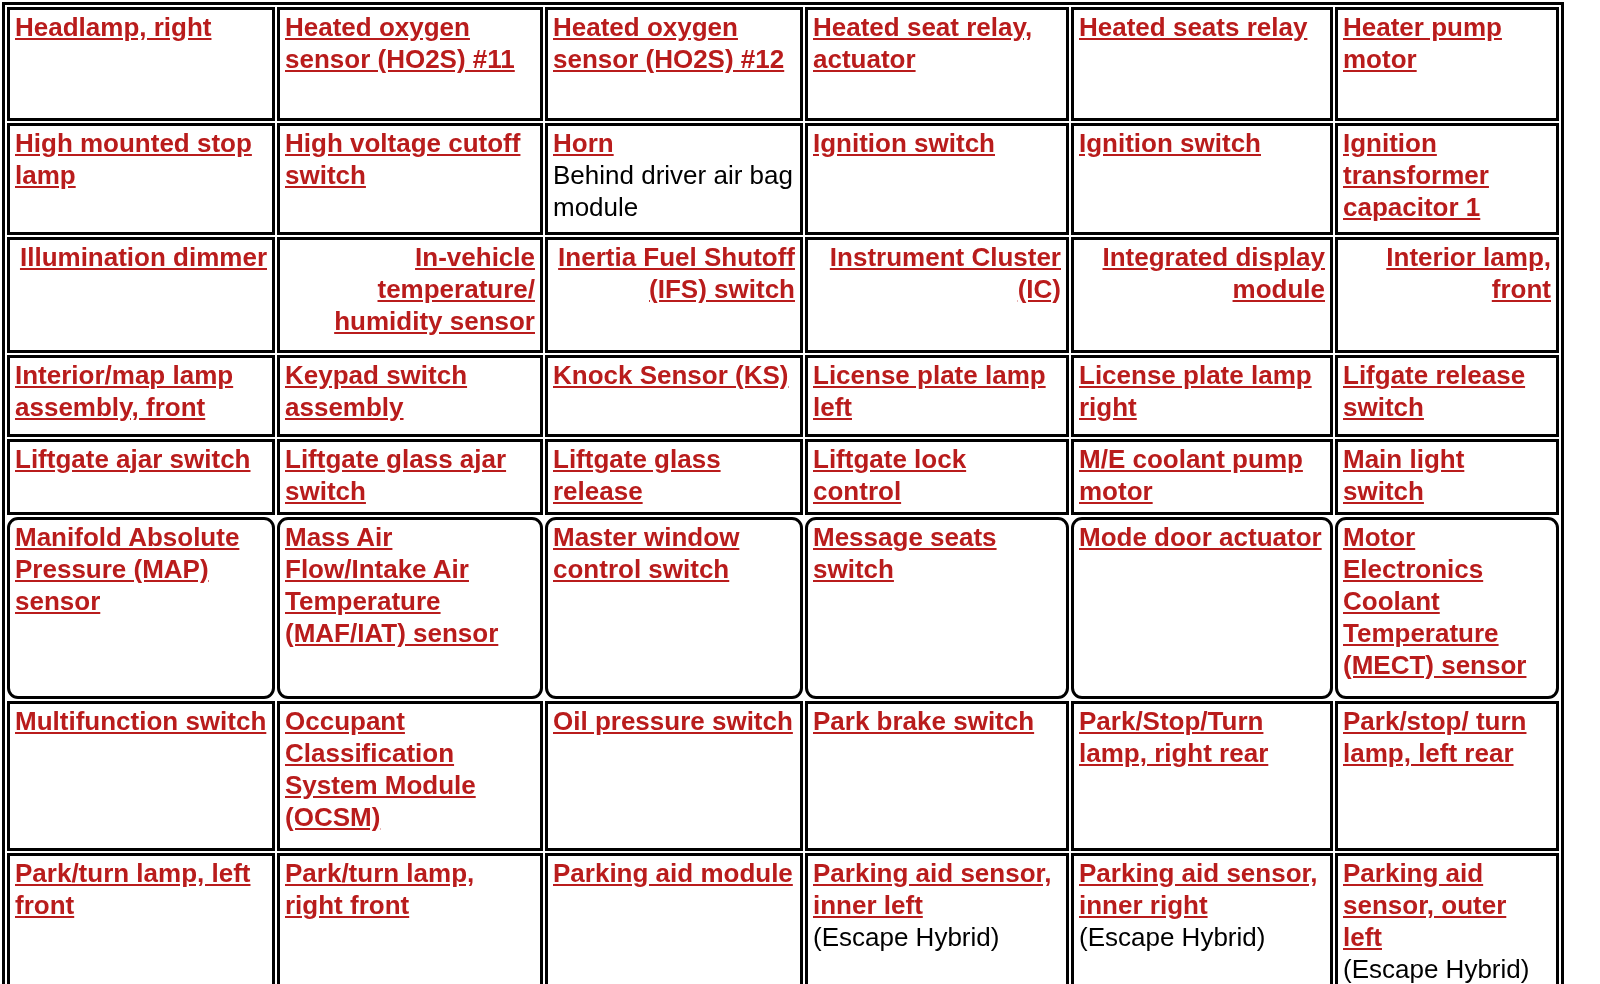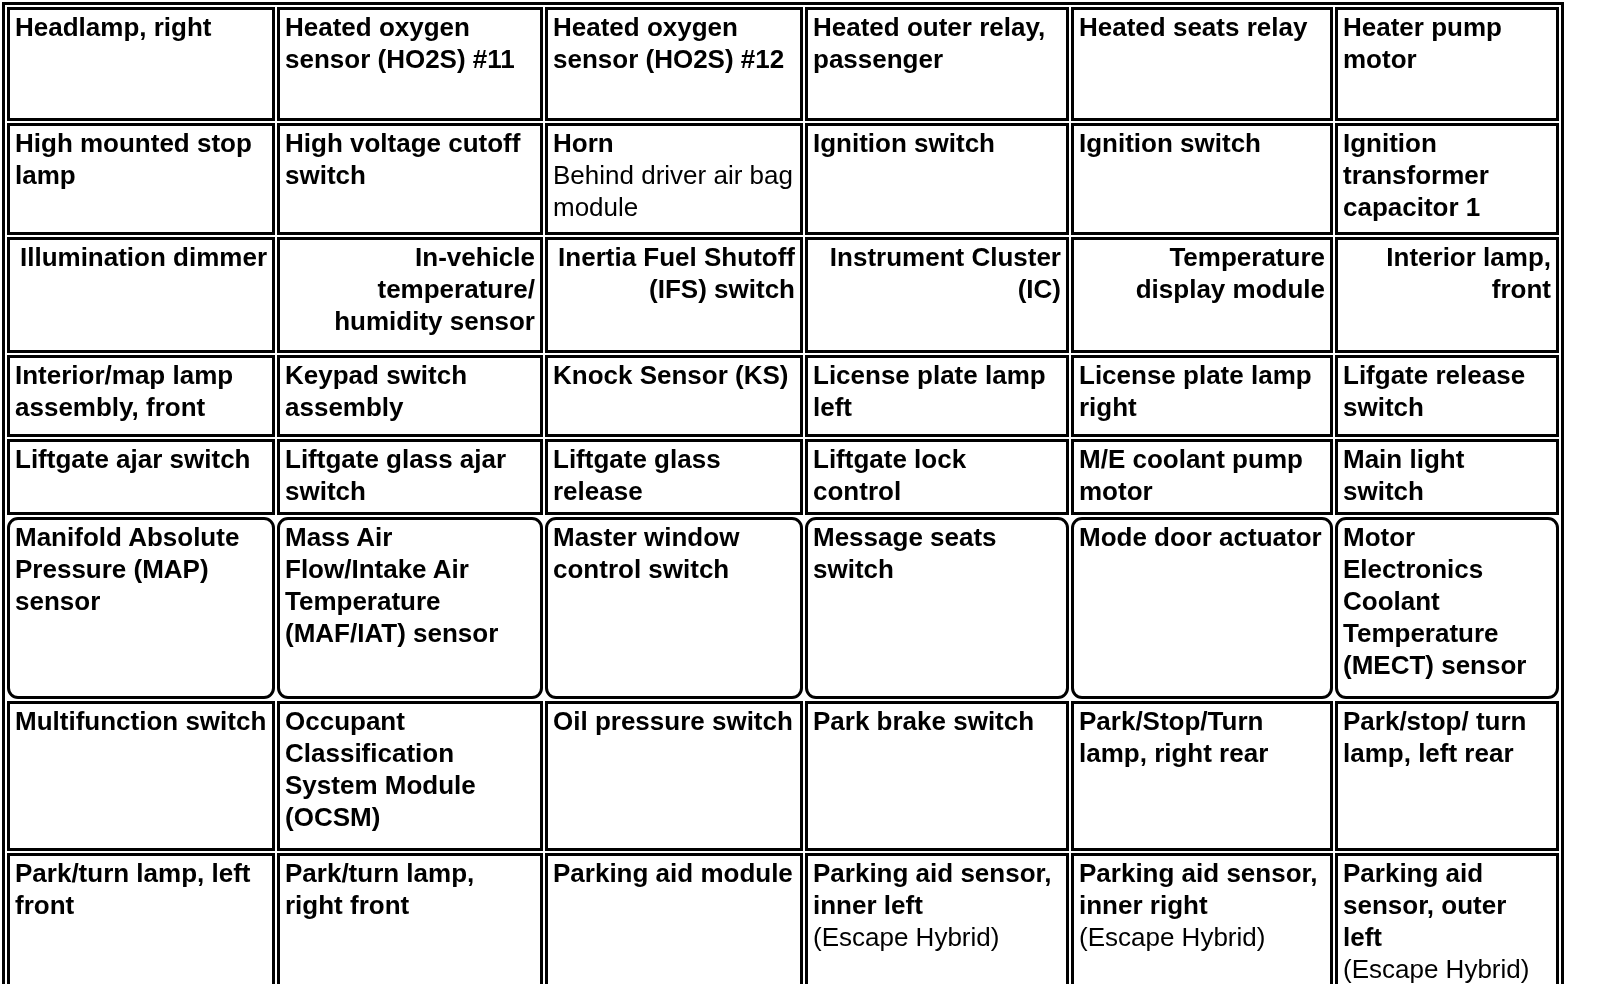--- a/index.html
+++ b/index.html
@@ -28,21 +28,22 @@
   tr.r1 td{height:104px;}
   tr.r2 td{height:102px;margin-left:31px;}
   tr.r3 td{height:106px;text-align:right;}
   tr.r4 td{height:72px;}
   tr.r5 td{height:66px;margin-top:19px;}
   tr.r6 td{height:172px;border-radius:11px;}
   tr.r7 td{height:140px;}
   tr.r8 td{height:136px;}
   a.lnk{
     font-weight:bold;
-    color:#000000;
+    text-decoration:underline;
+    color:#b91c1c;
     cursor:pointer;
   }
   span.note{
     display:block;
     font-weight:normal;
     text-decoration:none;
   }
 </style>
 </head>
 <body>
@@ -55,38 +56,38 @@
         <col class="c3">
         <col class="c4">
         <col class="c5">
         <col class="c6">
     </colgroup>
     <tbody>
       <tr class="r1">
         <td><a class="lnk">Headlamp, right</a><span class="note"></span></td>
         <td><a class="lnk">Heated oxygen sensor (HO2S) #11</a><span class="note"></span></td>
         <td><a class="lnk">Heated oxygen sensor (HO2S) #12</a><span class="note"></span></td>
-        <td><a class="lnk">Heated outer relay, passenger</a><span class="note"></span></td>
+        <td><a class="lnk">Heated seat relay, actuator</a><span class="note"></span></td>
         <td><a class="lnk">Heated seats relay</a><span class="note"></span></td>
         <td><a class="lnk">Heater pump motor</a><span class="note"></span></td>
       </tr>
       <tr class="r2">
         <td><a class="lnk">High mounted stop lamp</a><span class="note"></span></td>
         <td><a class="lnk">High voltage cutoff switch</a><span class="note"></span></td>
         <td><a class="lnk">Horn</a><span class="note">Behind driver air bag module</span></td>
         <td><a class="lnk">Ignition switch</a><span class="note"></span></td>
         <td><a class="lnk">Ignition switch</a><span class="note"></span></td>
         <td><a class="lnk">Ignition transformer capacitor 1</a><span class="note"></span></td>
       </tr>
       <tr class="r3">
         <td><a class="lnk">Illumination dimmer</a><span class="note"></span></td>
         <td><a class="lnk">In-vehicle temperature/ humidity sensor</a><span class="note"></span></td>
         <td><a class="lnk">Inertia Fuel Shutoff (IFS) switch</a><span class="note"></span></td>
         <td><a class="lnk">Instrument Cluster (IC)</a><span class="note"></span></td>
-        <td><a class="lnk">Temperature display module</a><span class="note"></span></td>
+        <td><a class="lnk">Integrated display module</a><span class="note"></span></td>
         <td><a class="lnk">Interior lamp, front</a><span class="note"></span></td>
       </tr>
       <tr class="r4">
         <td><a class="lnk">Interior/map lamp assembly, front</a><span class="note"></span></td>
         <td><a class="lnk">Keypad switch assembly</a><span class="note"></span></td>
         <td><a class="lnk">Knock Sensor (KS)</a><span class="note"></span></td>
         <td><a class="lnk">License plate lamp left</a><span class="note"></span></td>
         <td><a class="lnk">License plate lamp right</a><span class="note"></span></td>
         <td><a class="lnk">Lifgate release switch</a><span class="note"></span></td>
       </tr>

